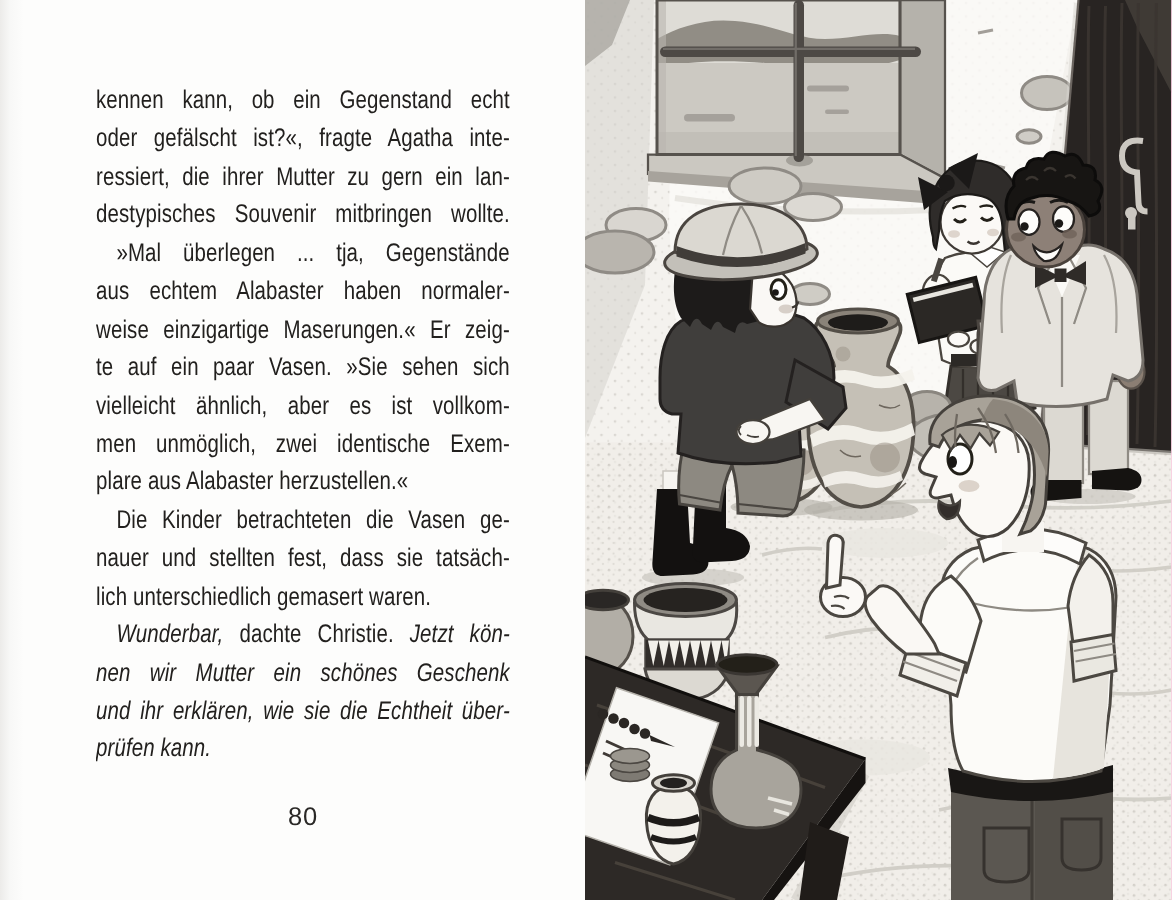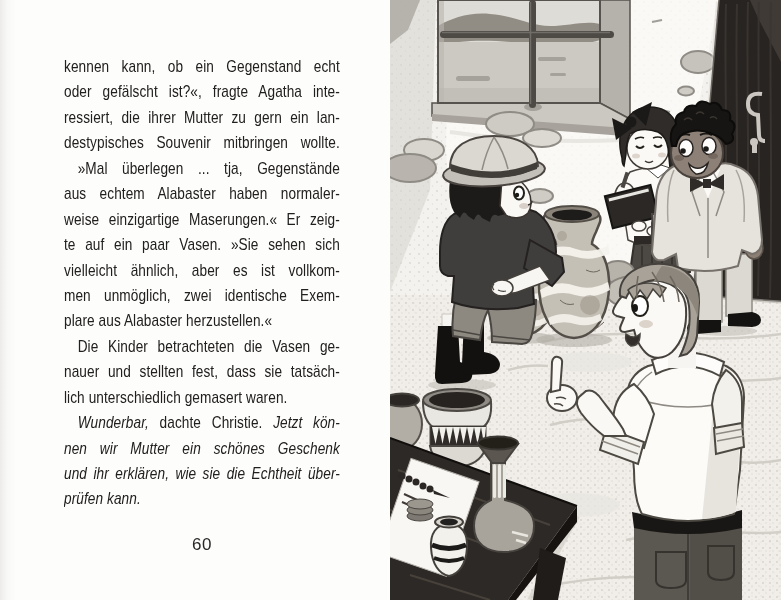--- a/index.html
+++ b/index.html
@@ -36,21 +36,21 @@
         <div class="line j"><span>men unmöglich, zwei identische Exem-</span></div>
         <div class="line"><span>plare aus Alabaster herzustellen.«</span></div>
         <div class="line j ind"><span>Die Kinder betrachteten die Vasen ge-</span></div>
         <div class="line j"><span>nauer und stellten fest, dass sie tatsäch-</span></div>
         <div class="line"><span>lich unterschiedlich gemasert waren.</span></div>
         <div class="line j ind"><span class="it">Wunderbar,</span><span> dachte Christie. </span><span class="it">Jetzt kön-</span></div>
         <div class="line j"><span class="it">nen wir Mutter ein schönes Geschenk kaufen</span></div>
         <div class="line j"><span class="it">und ihr erklären, wie sie die Echtheit über-</span></div>
         <div class="line"><span class="it">prüfen kann.</span></div>
       </div>
-    <div class="page-number">60</div>
+    <div class="page-number">80</div>
   </div>
 
   <svg class="illustration" viewBox="0 0 391 600" xmlns="http://www.w3.org/2000/svg">
     <defs>
       <pattern id="dots" width="9" height="9" patternUnits="userSpaceOnUse">
         <circle cx="2" cy="2" r="0.9" fill="#bab6af"></circle>
           <circle cx="6.5" cy="6" r="0.7" fill="#c8c4bd"></circle>
       </pattern>
       <pattern id="dots2" width="7" height="7" patternUnits="userSpaceOnUse">
         <circle cx="2" cy="2" r="0.9" fill="#a8a49c"></circle>

